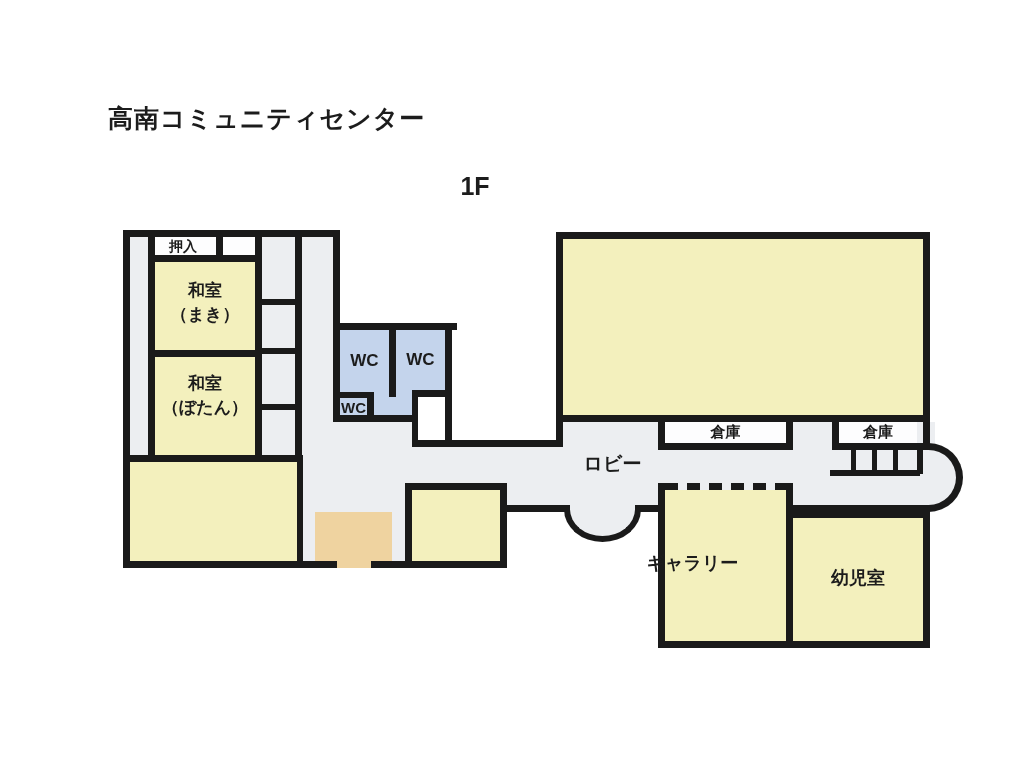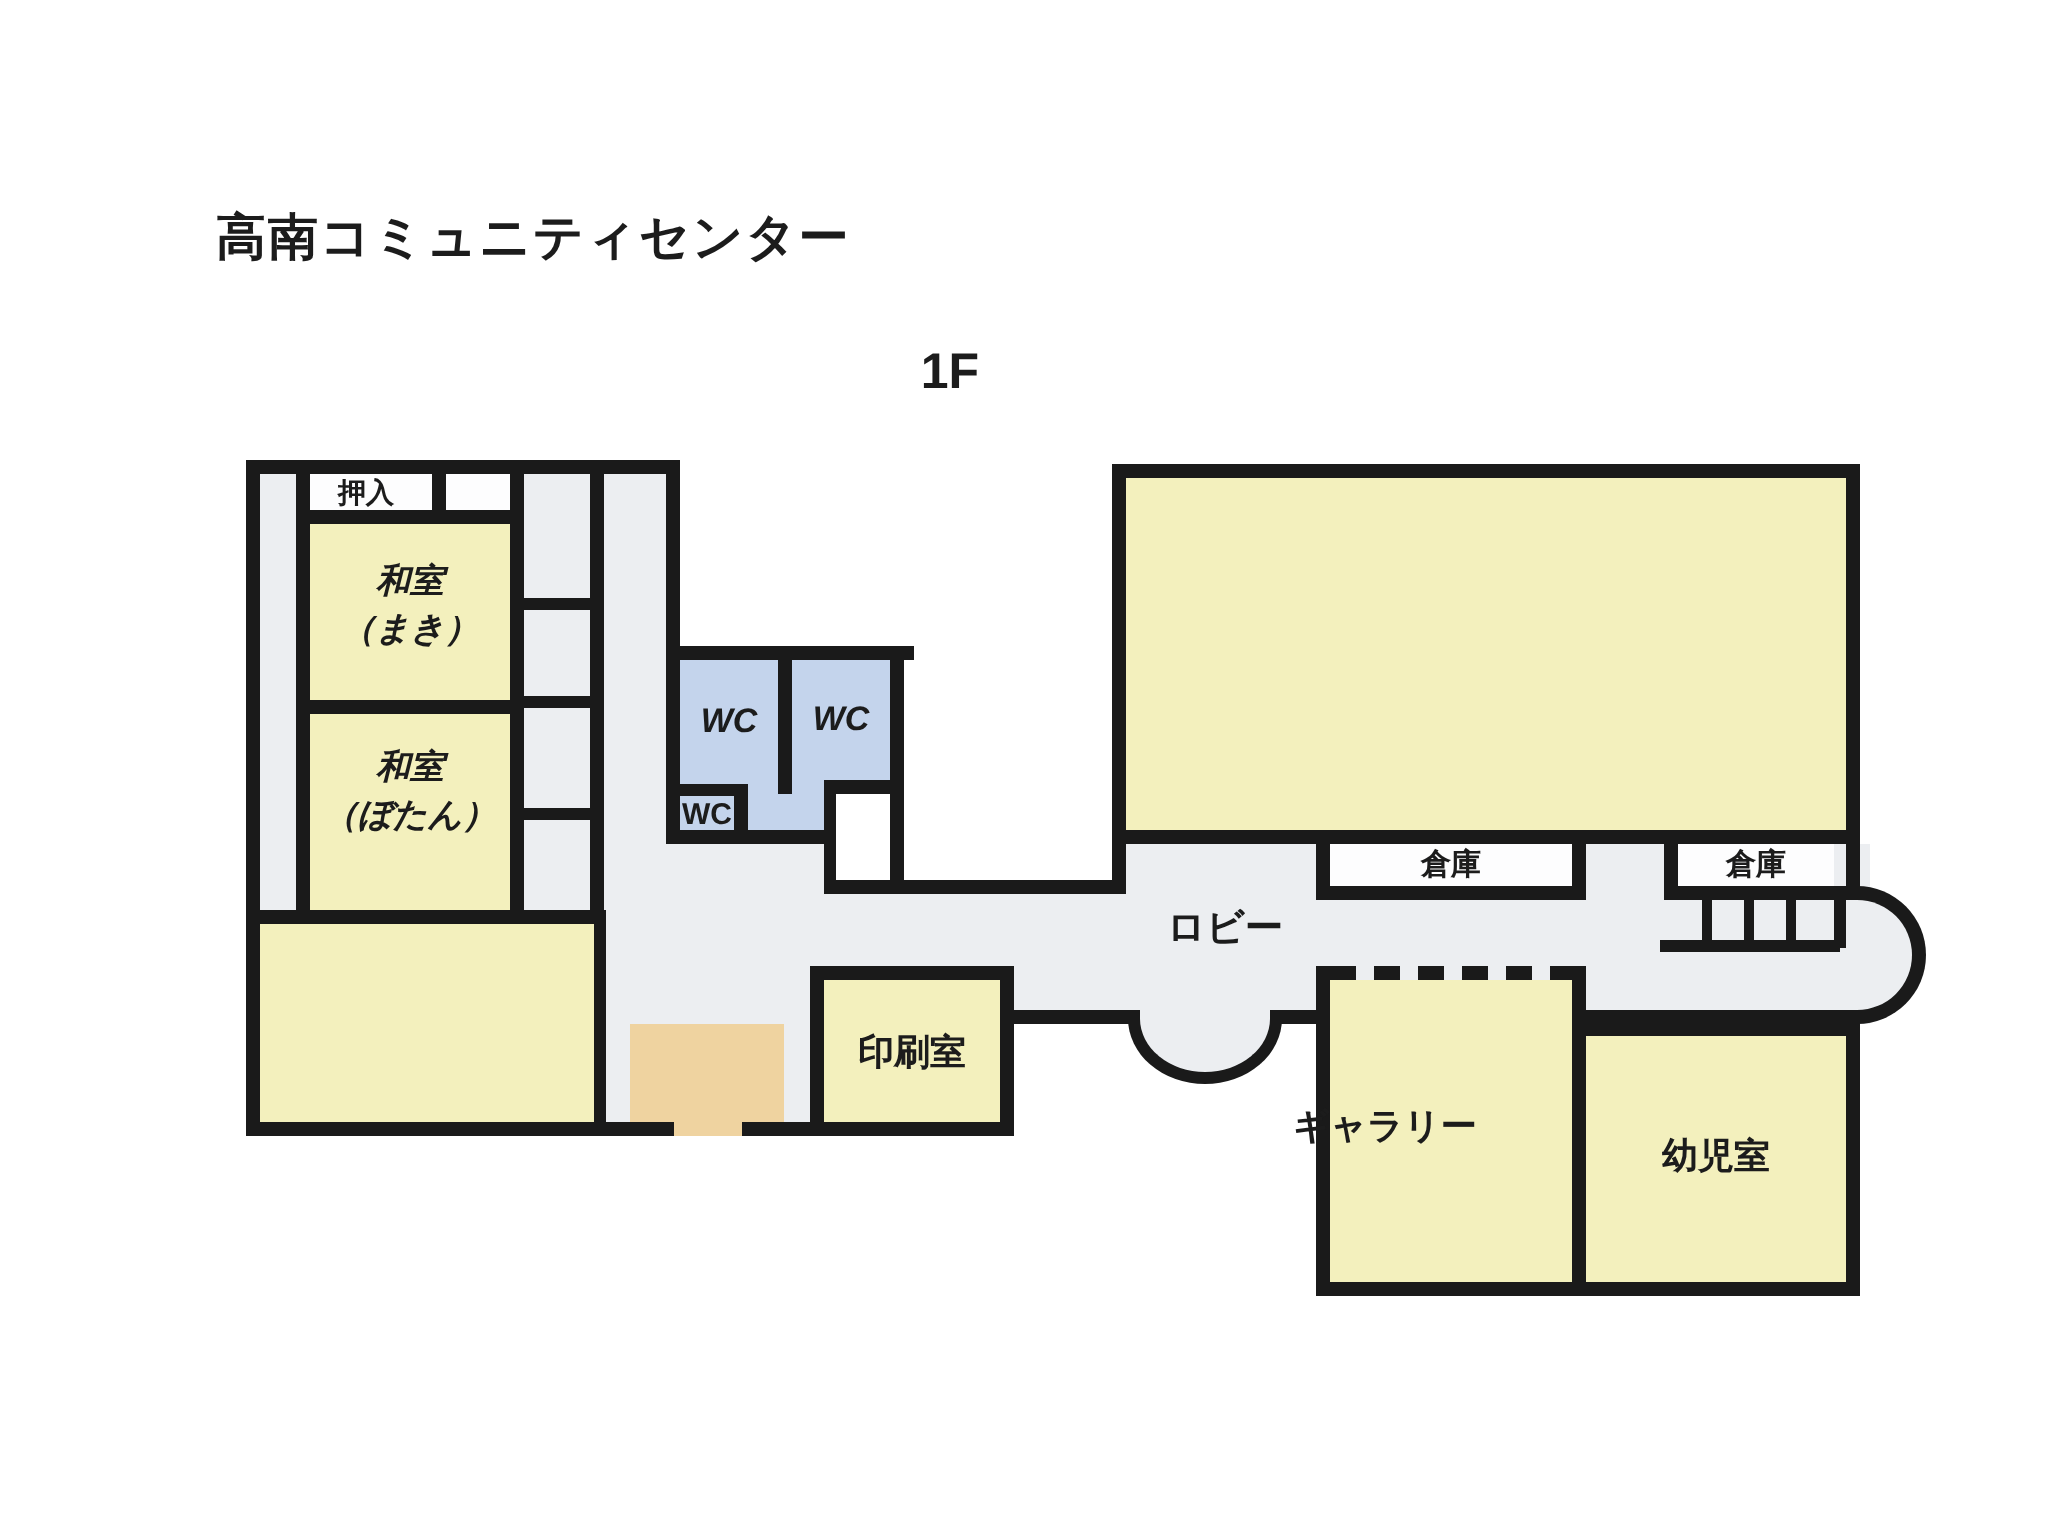--- a/index.html
+++ b/index.html
@@ -29,21 +29,21 @@
   }
   #bump{
     position:absolute;left:564px;top:505px;width:77px;height:37px;
     background:var(--corridor_gray,#eceef1);
     border:6px solid var(--wall_black,#1a1a1a);border-top:none;
     border-bottom-left-radius:40px 34px;border-bottom-right-radius:40px 34px;
     box-sizing:border-box;
   }
   #page-title{position:absolute;left:108px;top:102px;font-size:25px;letter-spacing:1px;}
   #floor-label{position:absolute;left:440px;top:172px;width:70px;font-size:25px;text-align:center;}
-  .fs13{font-size:14px;} .fs15{font-size:15px;} .fs17{font-size:17px;font-style:italic;}
+  .fs13{font-size:14px;} .fs15{font-size:15px;} .fs17{font-size:17px;}
   .fs18{font-size:18px;} .fs19{font-size:19px;}
 </style>
 </head>
 <body>
 
 <div id="stage">
 
   <div id="page-title">高南コミュニティセンター</div>
   <div id="floor-label">1F</div>
 
@@ -139,23 +139,20 @@
   </div>
   <div class="lbl fs17" style="left:340px;top:330px;width:49px;height:62px;">
       <span>WC</span>
     </div>
   <div class="lbl fs17" style="left:396px;top:330px;width:49px;height:60px;">
       <span>WC</span>
     </div>
   <div class="lbl fs15" style="left:333px;top:394px;width:41px;height:26px;">
       <span>WC</span>
     </div>
-  <div class="lbl fs18" style="left:412px;top:490px;width:88px;height:71px;">
-      <span>印刷室</span>
-    </div>
   <div class="lbl fs19" style="left:565px;top:448px;width:95px;height:32px;">
       <span>ロビー</span>
     </div>
   <div class="lbl fs15" style="left:665px;top:420px;width:121px;height:25px;">
       <span>倉庫</span>
     </div>
   <div class="lbl fs15" style="left:839px;top:420px;width:78px;height:25px;">
       <span>倉庫</span>
     </div>
   <div class="lbl fs18" style="left:632px;top:543px;width:121px;height:40px;">

